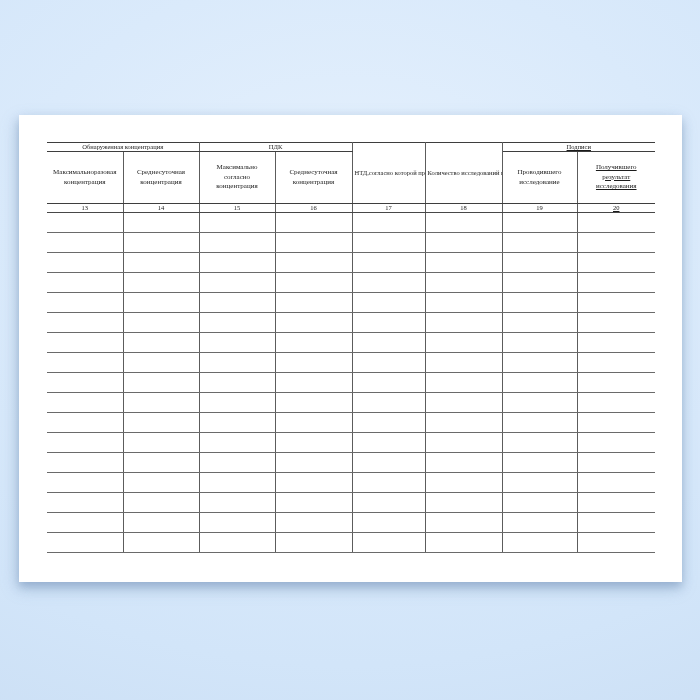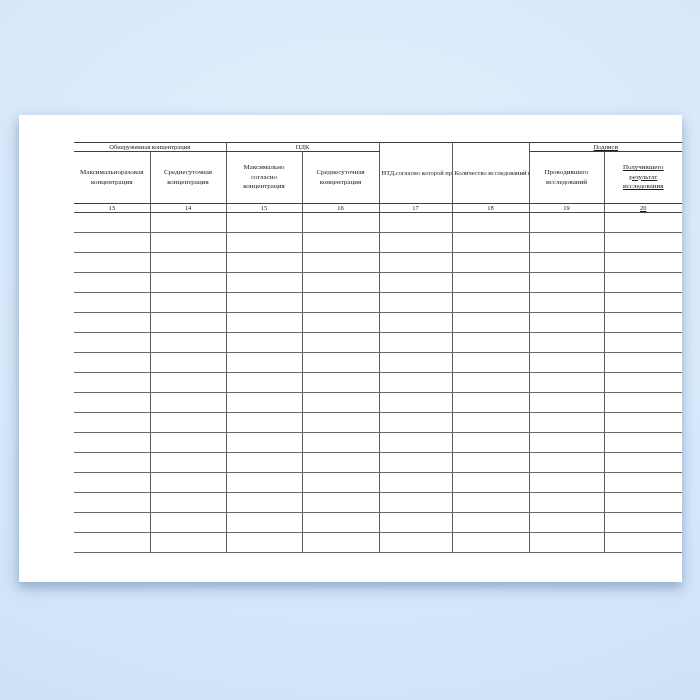--- a/index.html
+++ b/index.html
@@ -22,21 +22,20 @@
     box-shadow: 0 5px 9px rgba(105, 135, 175, 0.45),
                 -2px 6px 16px rgba(105, 135, 175, 0.28);
   }
   table.form {
     position: absolute;
     left: 28px; top: 27px;
     width: 608px;
     border-collapse: collapse;
     table-layout: fixed;
     color: #1b1b1b;
-    margin-left: 27px;
   }
   table.form td {
     padding: 0 2px;
     text-align: center;
     vertical-align: middle;
     border-right: 1px solid #5c5c5c;
     overflow: hidden;
   }
   table.form td.no-r { border-right: none; text-decoration: underline; }
 
@@ -102,21 +101,21 @@
           <td class="col-header">Максимальноразовая
 концентрация</td>
           <td class="col-header">Среднесуточная
 концентрация</td>
           <td class="col-header">Максимально
 согласно
 концентрация</td>
           <td class="col-header">Среднесуточная
 концентрация</td>
           <td class="col-header">Проводившего
-исследований</td>
+исследование</td>
           <td class="col-header no-r">Получившего
 результат
 исследования</td>
         </tr>
         <tr class="number-row">
           <td>13</td>
           <td>14</td>
           <td>15</td>
           <td>16</td>
           <td>17</td>

